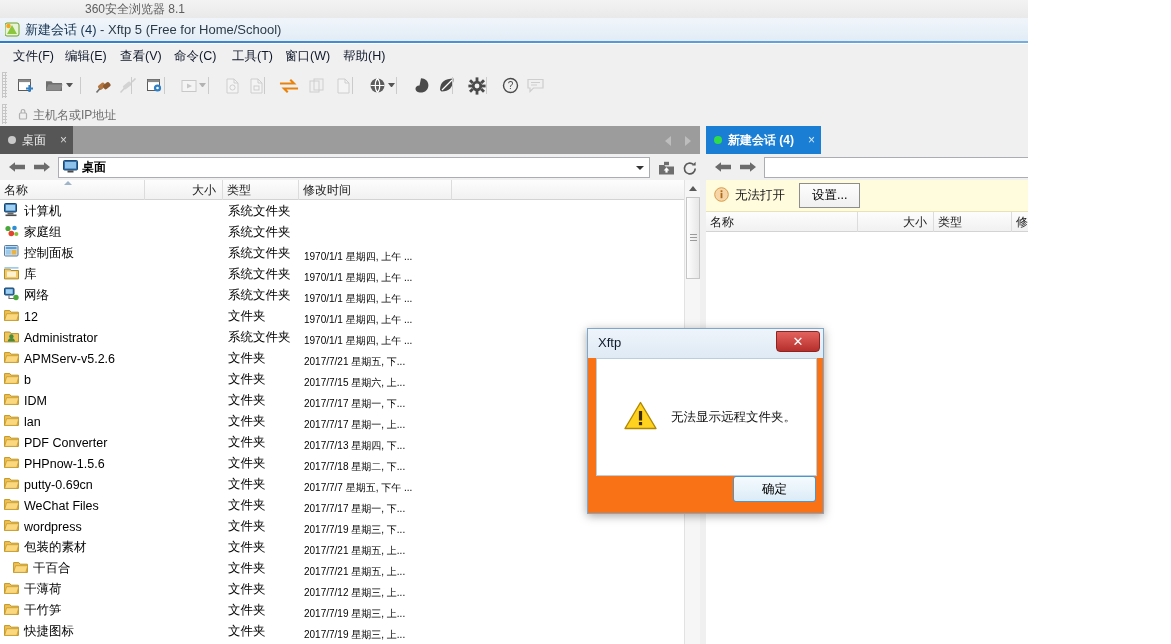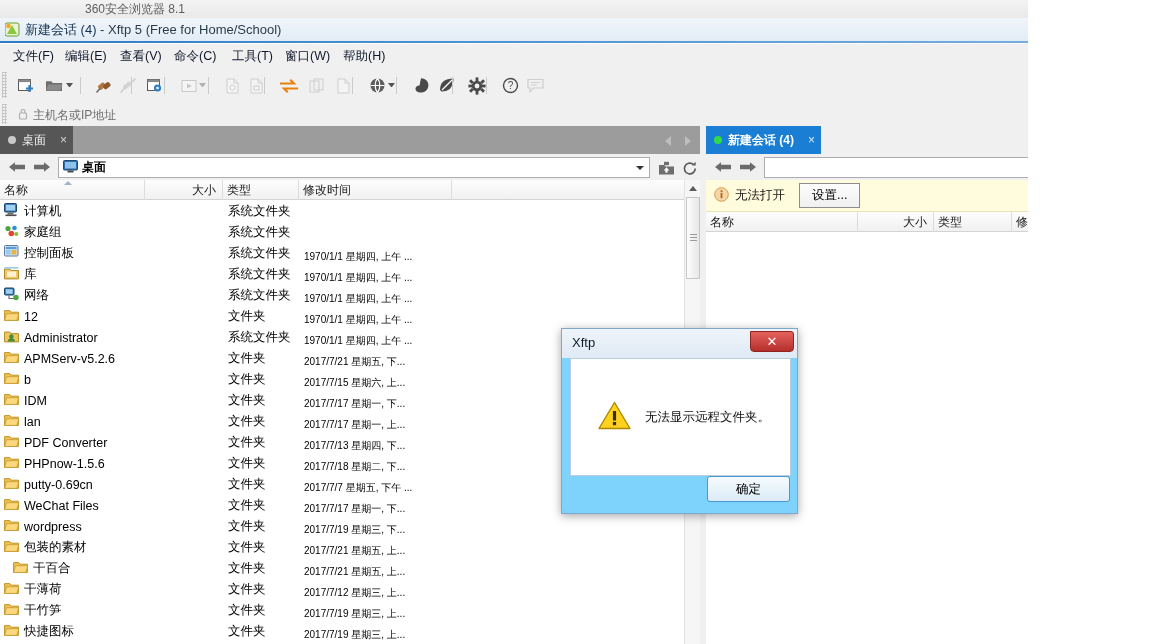--- a/index.html
+++ b/index.html
@@ -260,22 +260,22 @@
   }
   .vscroll .thumb .grip {
     position: absolute; left: 3px; top: 50%; margin-top: -4px;
     width: 7px; height: 8px;
     background-image: linear-gradient(#9a9a9a 1px, transparent 1px);
     background-size: 7px 3px;
   }
 
   
   .dlg {
-    position: absolute; left: 561px; top: 328px; width: 237px; height: 186px;
-    background: #7dd3fc;
+    position: absolute; left: 587px; top: 328px; width: 237px; height: 186px;
+    background: #f97316;
     border: 1px solid #7ea7cc;
     box-shadow: 0 2px 9px rgba(0,0,0,.35);
   }
   .dlg .dtitle {
     position: absolute; left: 0; top: 0; width: 100%; height: 29px;
     background: linear-gradient(#eef4fa,#dfeaf5);
   }
   .dlg .dtitle .dt {
     position: absolute; left: 10px; top: 6px; font-size: 13px; color: #0d1b2a;
   }

